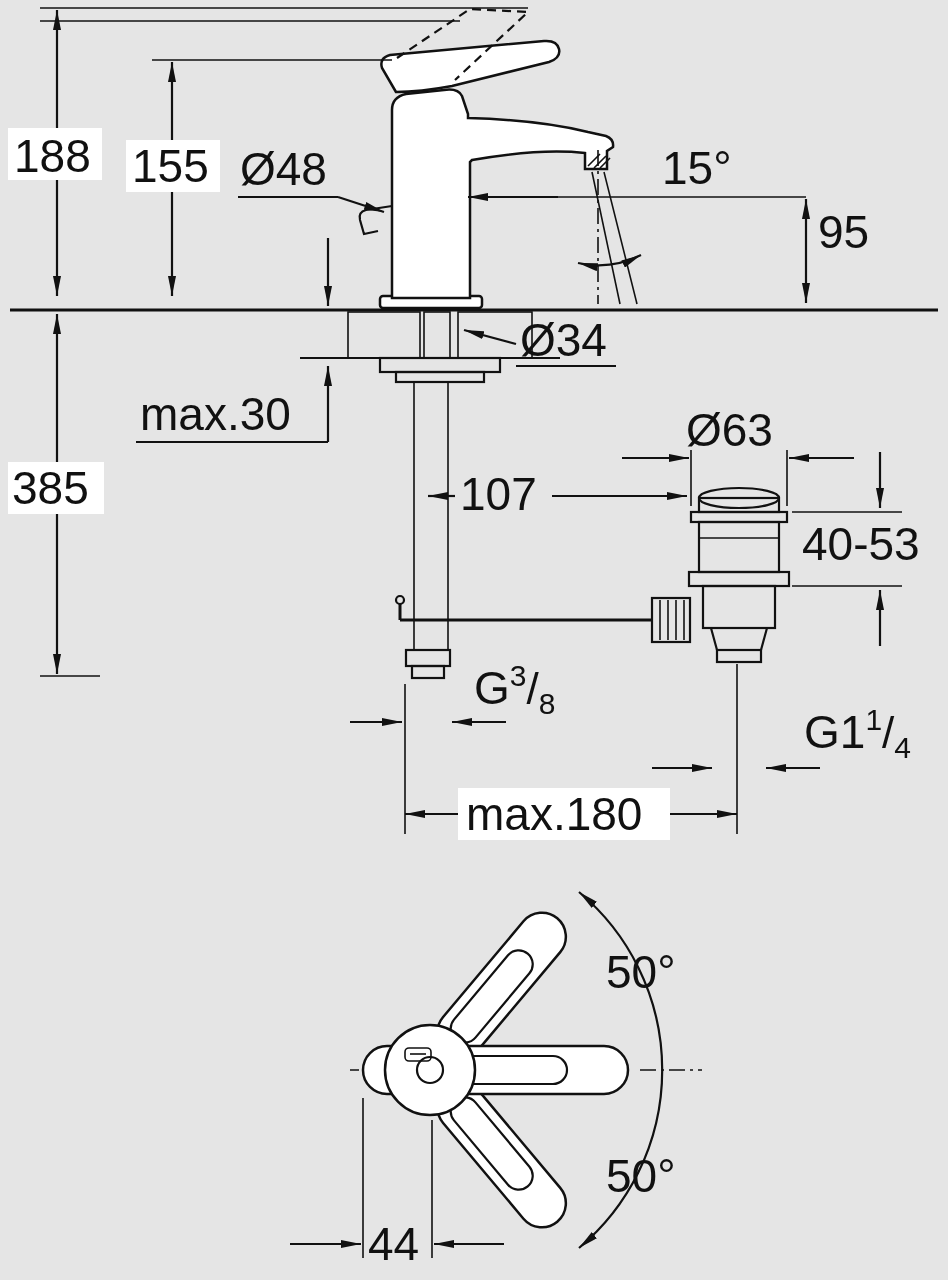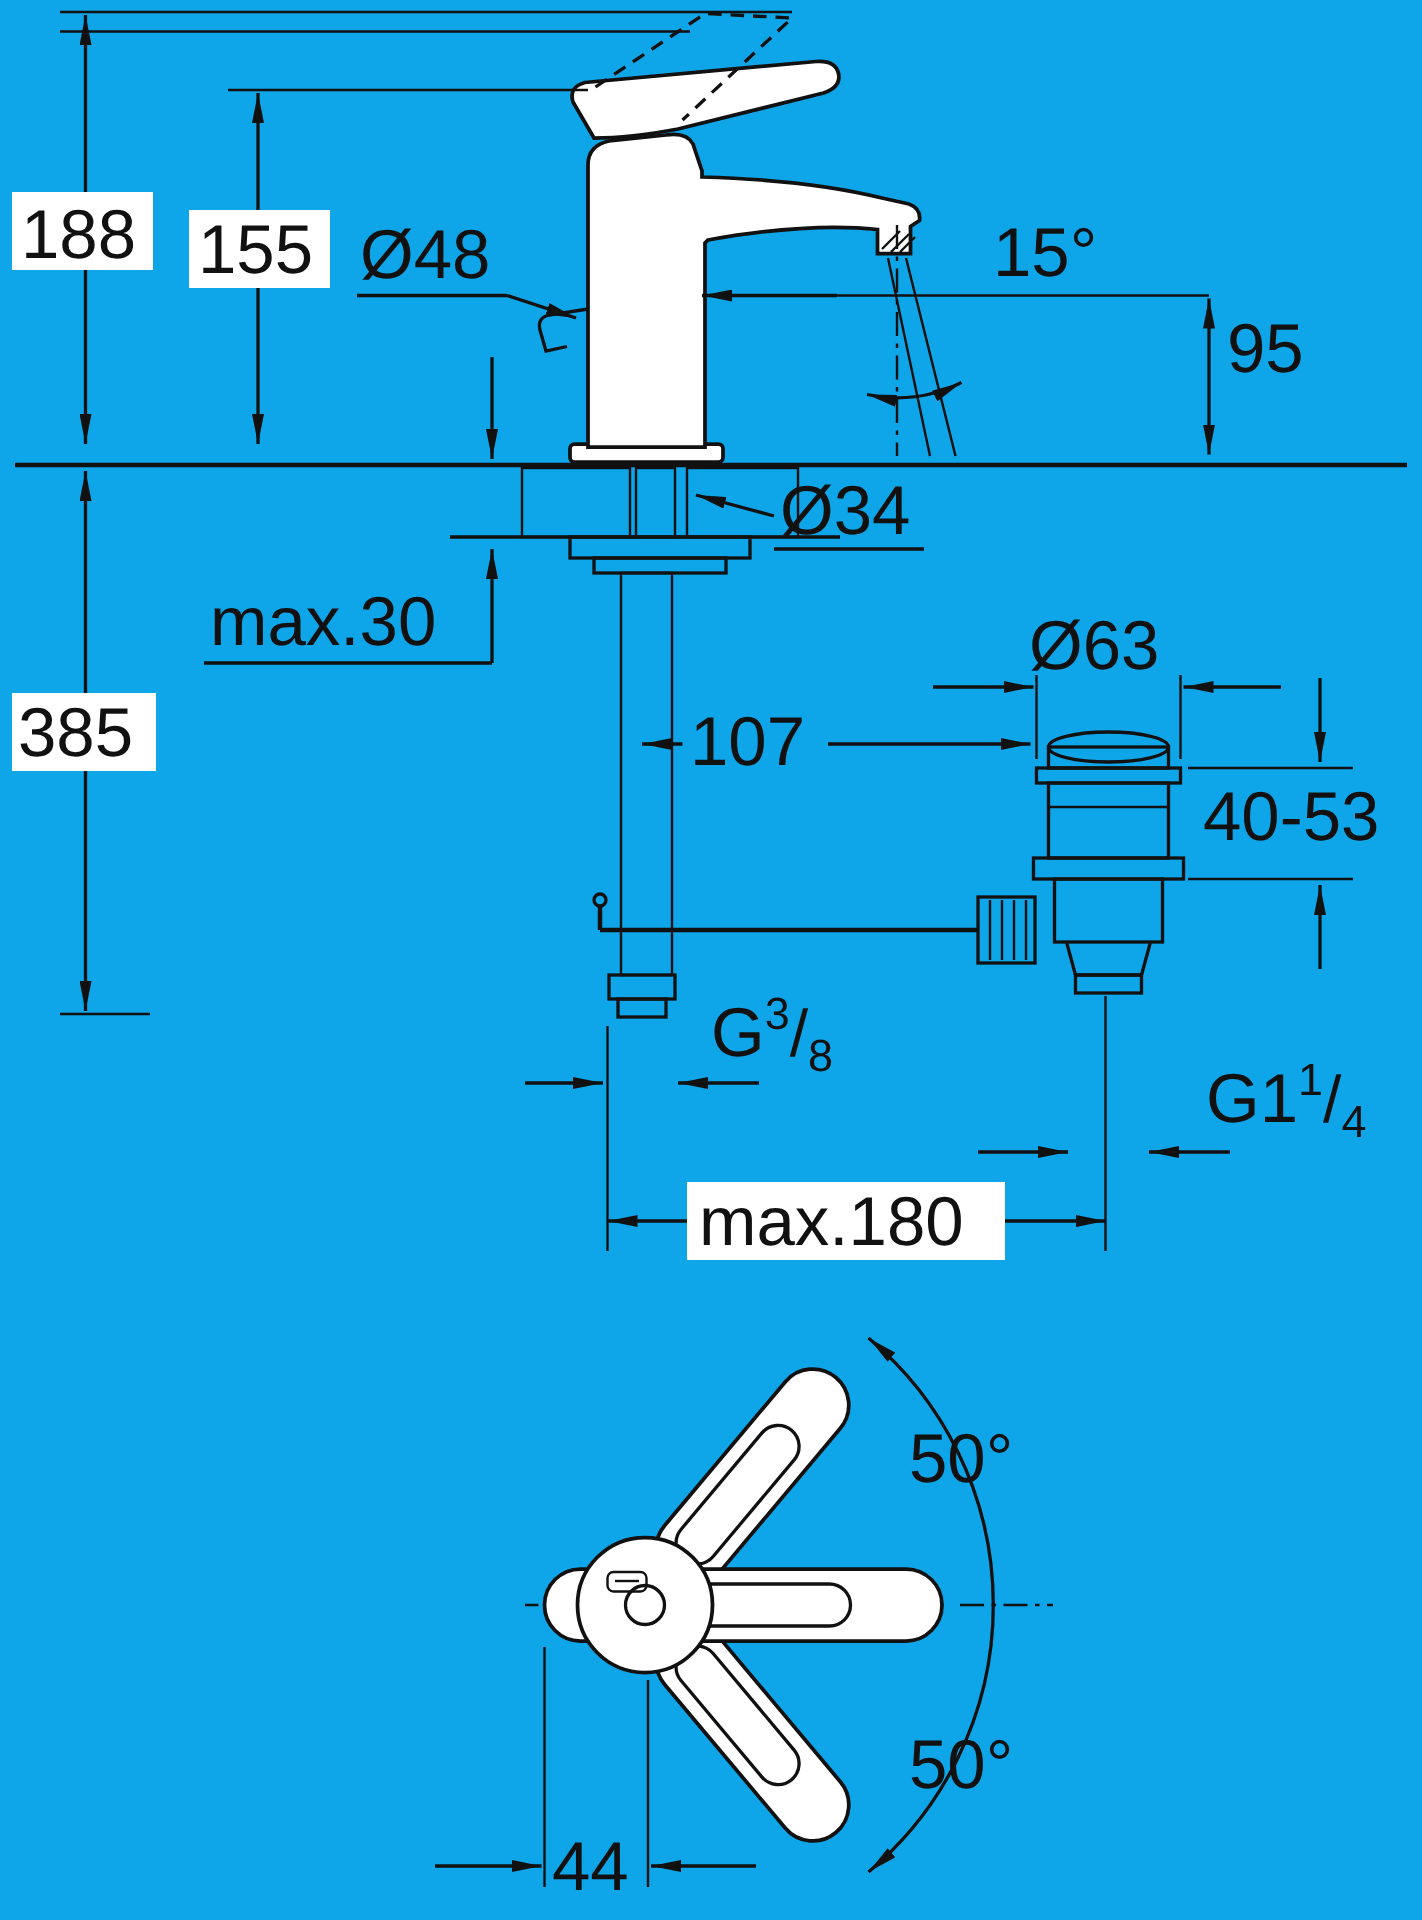--- a/index.html
+++ b/index.html
@@ -1,16 +1,16 @@
 <!DOCTYPE html>
 <html><head>
 <meta charset="utf-8">
 <style>
   html,body{margin:0;padding:0;background:#fff;}
-  .canvas{position:relative;width:948px;height:1280px;background:#0ea5e9;overflow:hidden;}
+  .canvas{position:relative;width:948px;height:1280px;background:#e5e5e5;overflow:hidden;}
   svg{display:block;}
   svg text{font-family:"Liberation Sans","DejaVu Sans",sans-serif;font-size:46px;fill:#111;stroke:none;}
   .ln{stroke:#111;stroke-width:2.2;fill:none;}
   .ln-thick{stroke:#111;stroke-width:3;fill:none;}
   .ln-thin{stroke:#111;stroke-width:1.6;fill:none;}
   .white{fill:#fff;stroke:#111;stroke-width:2.5;}
   .dash{stroke-dasharray:9 6;}
   .dashdot{stroke-dasharray:16 5 3 5;}
   .backer{fill:#fff;stroke:none;}
 </style>

